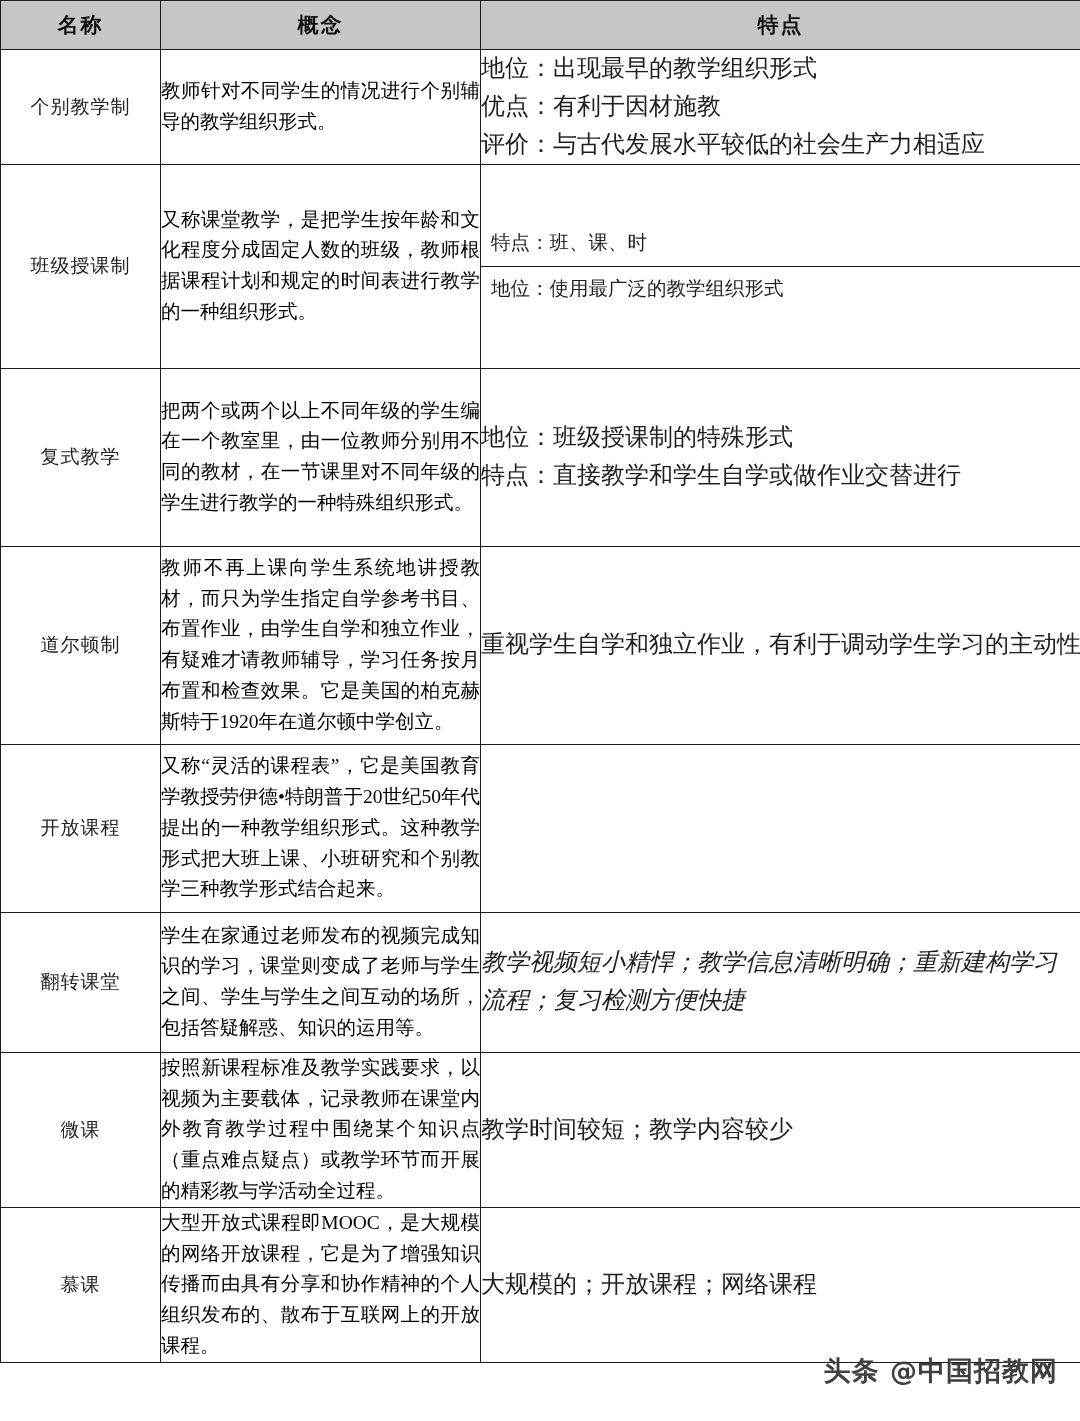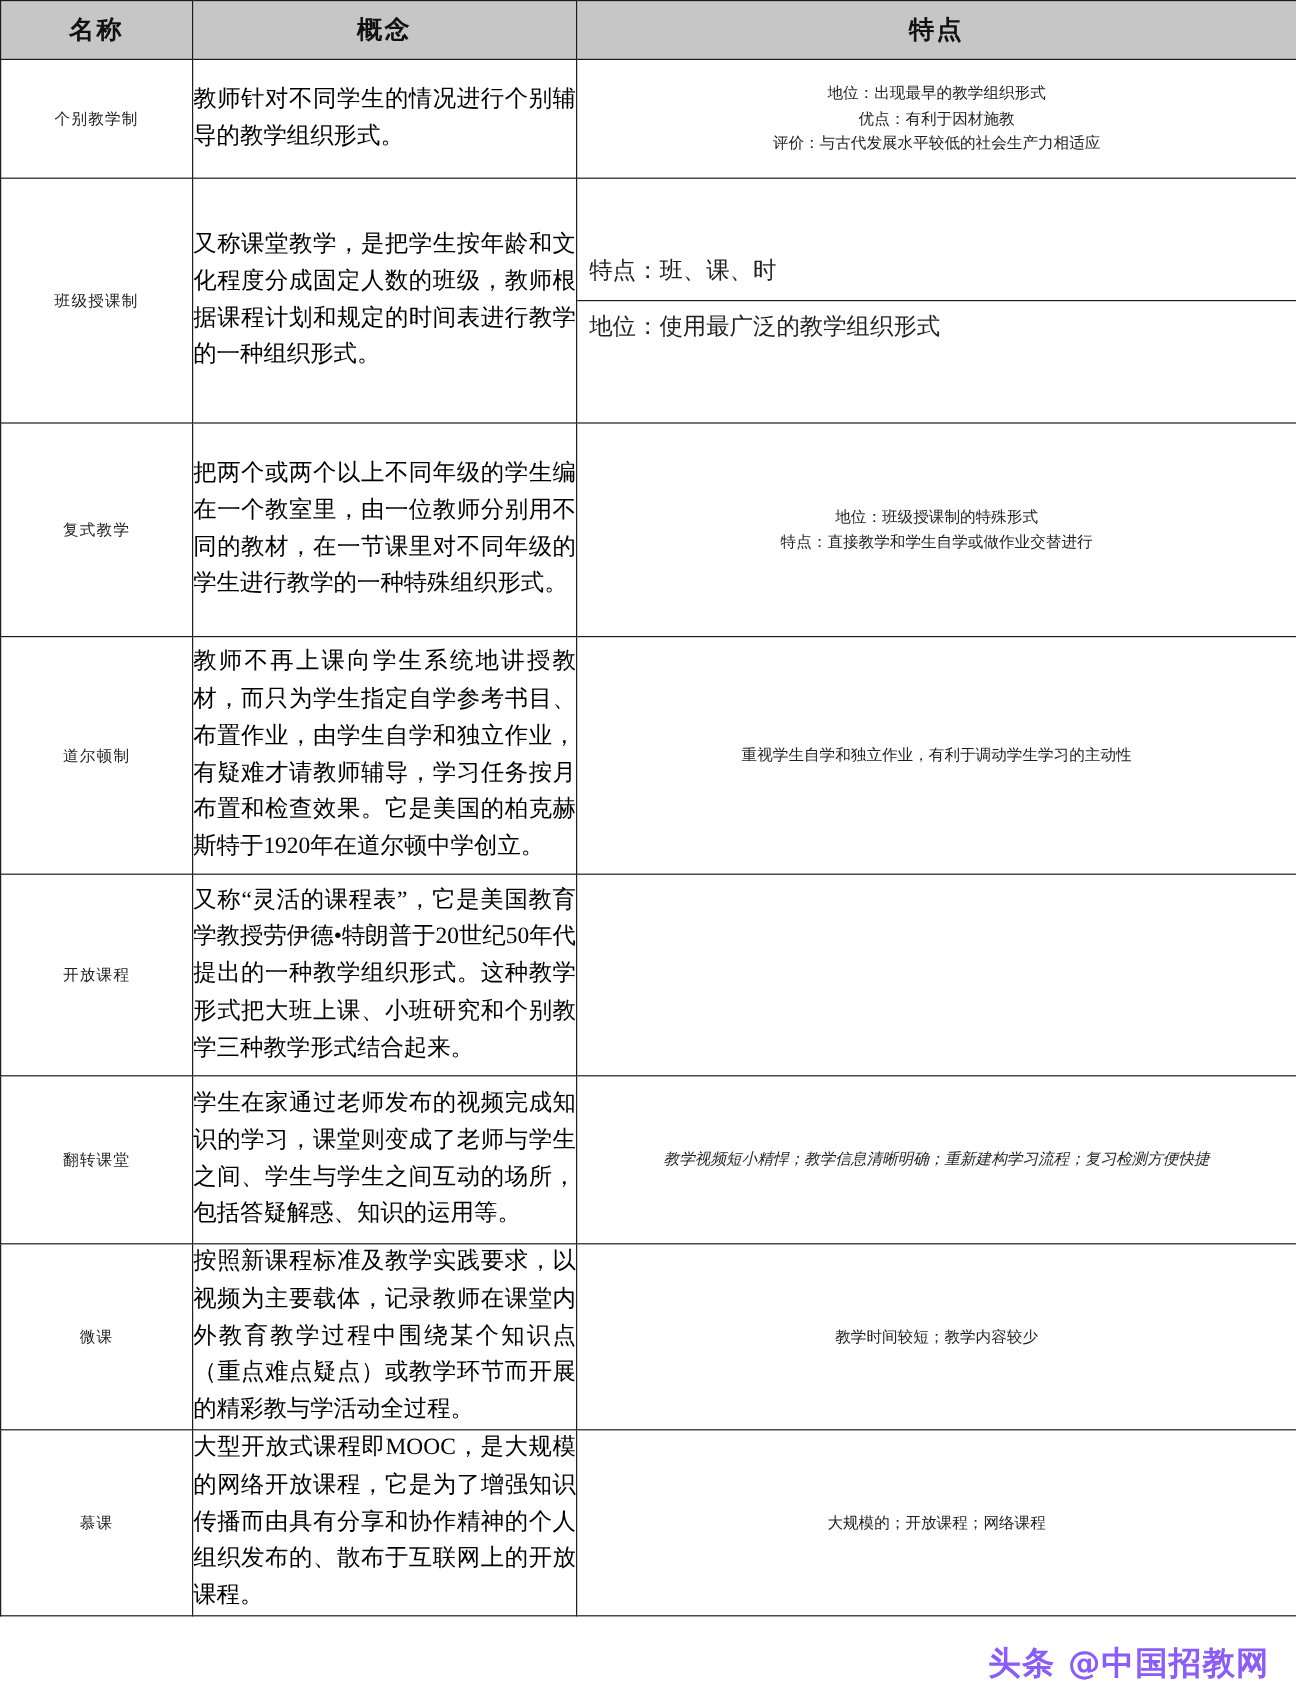--- a/index.html
+++ b/index.html
@@ -47,42 +47,42 @@
     text-align: center;
     font-weight: bold;
     font-size: 21px;
     letter-spacing: 2px;
     color: #111;
   }
 
   
   td.name {
     text-align: center;
-    font-size: 13px;
+    font-size: 19px;
     letter-spacing: 1px;
     color: #222;
   }
 
   
   td.concept {
     padding: 6px 9px 6px 9px;
     font-size: 19.5px;
     line-height: 1.58;
     text-align: justify;
     text-justify: inter-ideograph;
     color: #000000;
   }
 
   
   td.feature {
     padding: 6px 10px;
-    font-size: 13px;
+    font-size: 24px;
     line-height: 1.58;
     color: #1f1f1f;
-    text-align: center;
+    text-align: left;
   }
 
   td.feature .ln { display: block; white-space: nowrap; }
   td.feature .wrapln { display: block; font-style: italic; }
 
   
   td.split { padding: 0; }
   table.sub {
     width: 100%;
     border-collapse: collapse;
@@ -99,25 +99,25 @@
     color: #1f1f1f;
   }
   table.sub tr:last-child td { border-bottom: 0; }
 
   td.empty { }
 
   
   .watermark {
     position: absolute;
     right: 22px;
-    bottom: 17px;
+    bottom: 32px;
     font-family: "DejaVu Sans", "Liberation Sans", sans-serif;
     font-size: 27px;
     font-weight: bold;
-    color: #8b5cf6;
+    color: #404040;
     letter-spacing: 1px;
     white-space: nowrap;
     user-select: none;
   }
 </style>
 </head>
 <body>
 
 <div class="sheet">
 

